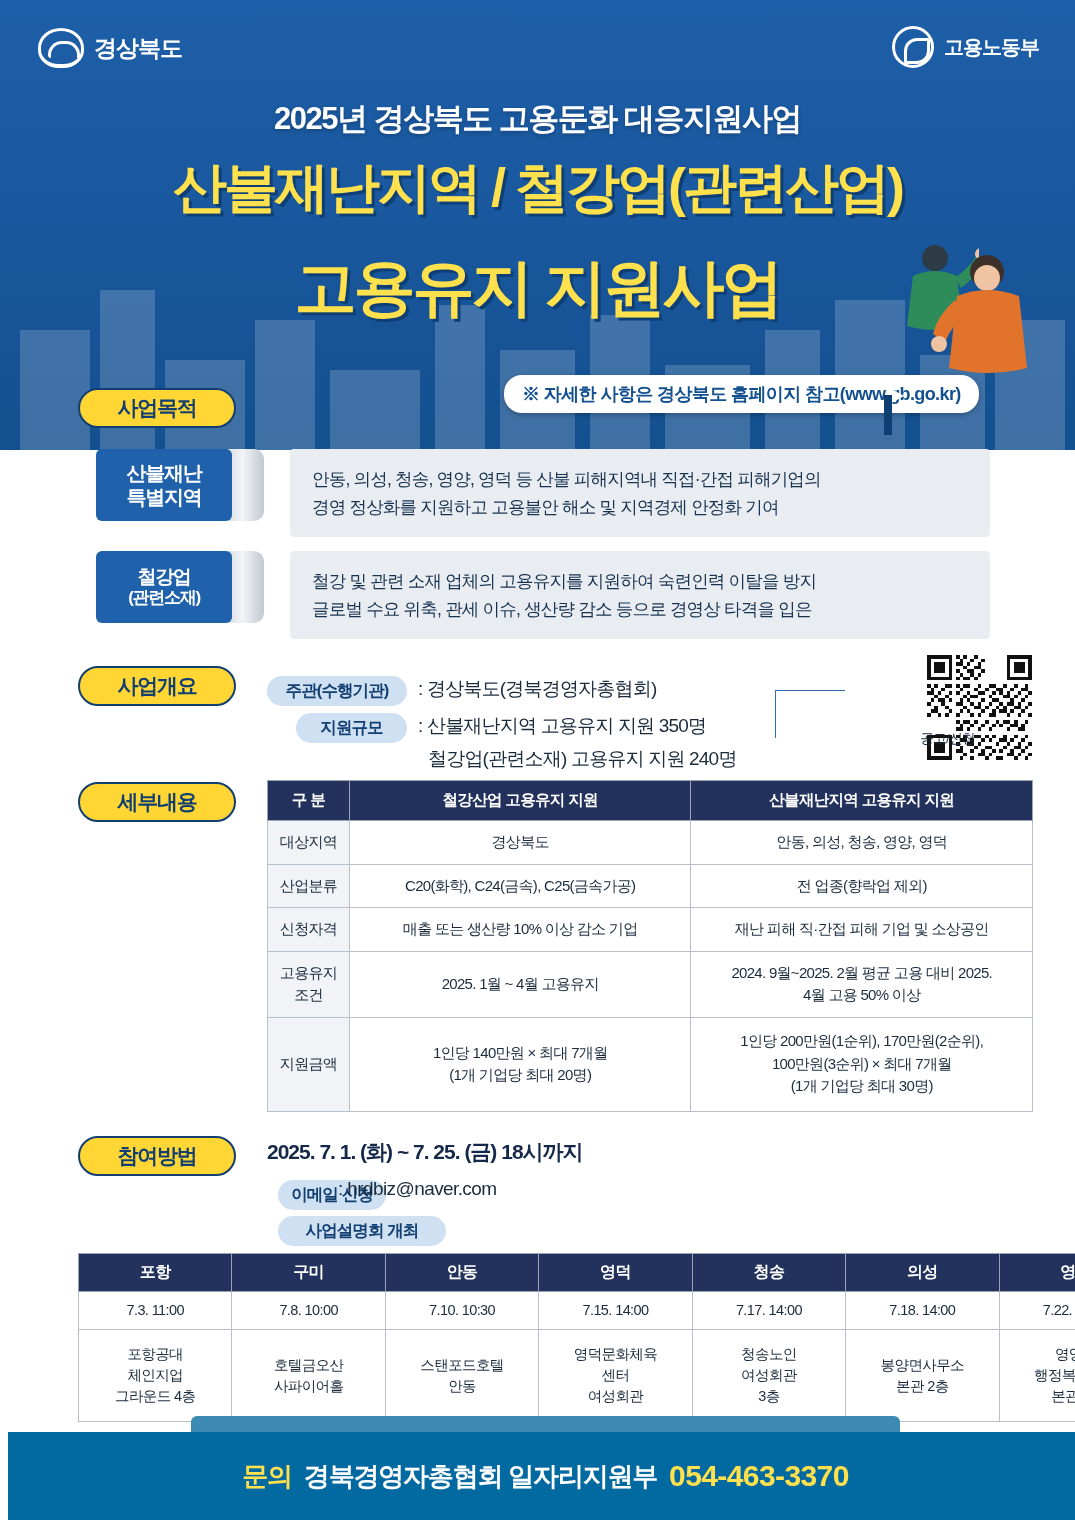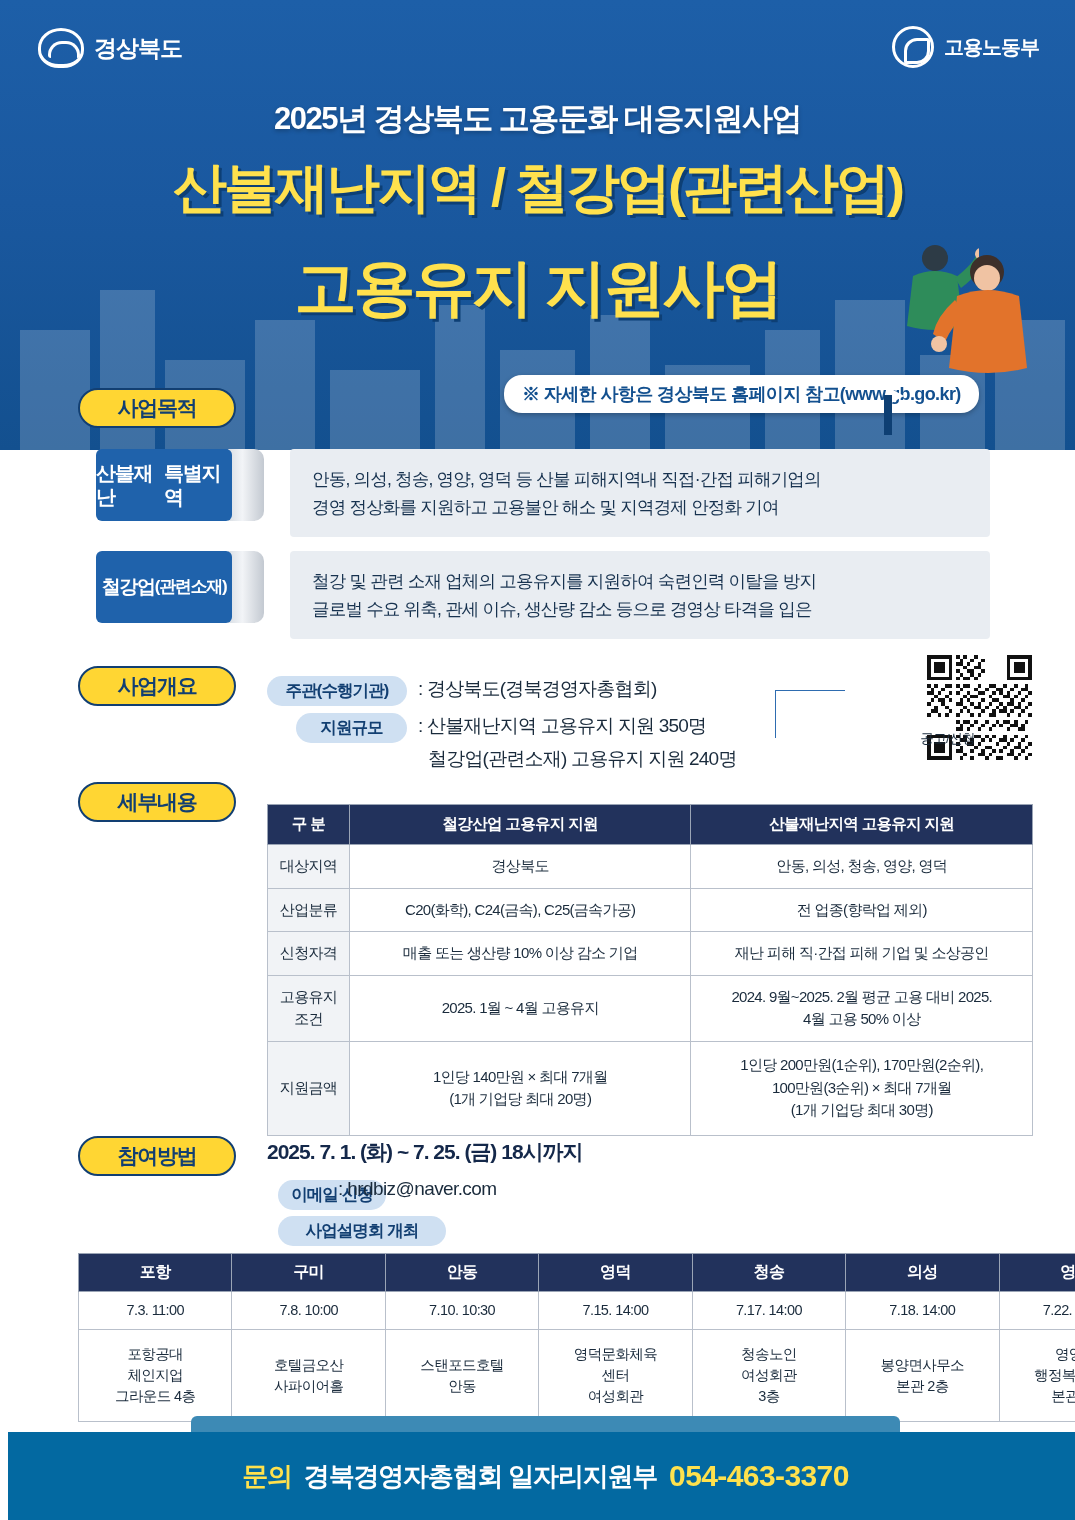--- a/index.html
+++ b/index.html
@@ -87,21 +87,21 @@
   
   .pill {
     position:absolute; background:#ffd633; border:2.5px solid #123f72; border-radius:22px;
     color:#123f72; font-weight:bold; font-size:21px; letter-spacing:-1.2px;
     display:flex; align-items:center; justify-content:center;
     height:40px; width:158px;
   }
   .purpose-badge{
     position:absolute; width:136px; height:72px; background:#1f62ab; border-radius:6px;
     color:#fff; font-weight:bold; font-size:20px; letter-spacing:-1.3px;
-    display:flex; align-items:center; justify-content:center; line-height:1.22;
+    display:flex; flex-direction:column; align-items:center; justify-content:center; line-height:1.22;
     z-index:3;
   }
   .purpose-badge.small { font-size:19px; }
   .purpose-badge .sm { font-size:17px; }
   .scroll-curl{
     position:absolute; width:36px; height:72px; z-index:2;
     background:linear-gradient(90deg,#d9dee4,#f2f4f7 40%,#c3c9d1 100%);
     border-radius:0 10px 10px 0;
   }
   .purpose-body{
@@ -125,21 +125,21 @@
   }
   .qr-leader{
     position:absolute; left:775px; top:690px; width:1px; height:48px; background:#2e6cb0;
   }
   .qr-leader2{
     position:absolute; left:775px; top:690px; width:70px; height:1px; background:#2e6cb0;
   }
 
   
   table.detail{
-    position:absolute; left:267px; top:804px; width:766px; border-collapse:collapse;
+    position:absolute; left:267px; top:780px; width:766px; border-collapse:collapse;
     font-size:15px; color:#1a2b3c; letter-spacing:-.7px;
   }
   table.detail th{
     background:#22325c; color:#fff; font-weight:bold; font-size:15.5px; padding:9px 4px;
     border:1px solid #9aa4b5;
   }
   table.detail td{
     border:1px solid #b9c0cb; padding:10px 8px; text-align:center; line-height:1.5;
     background:#fff;
   }

